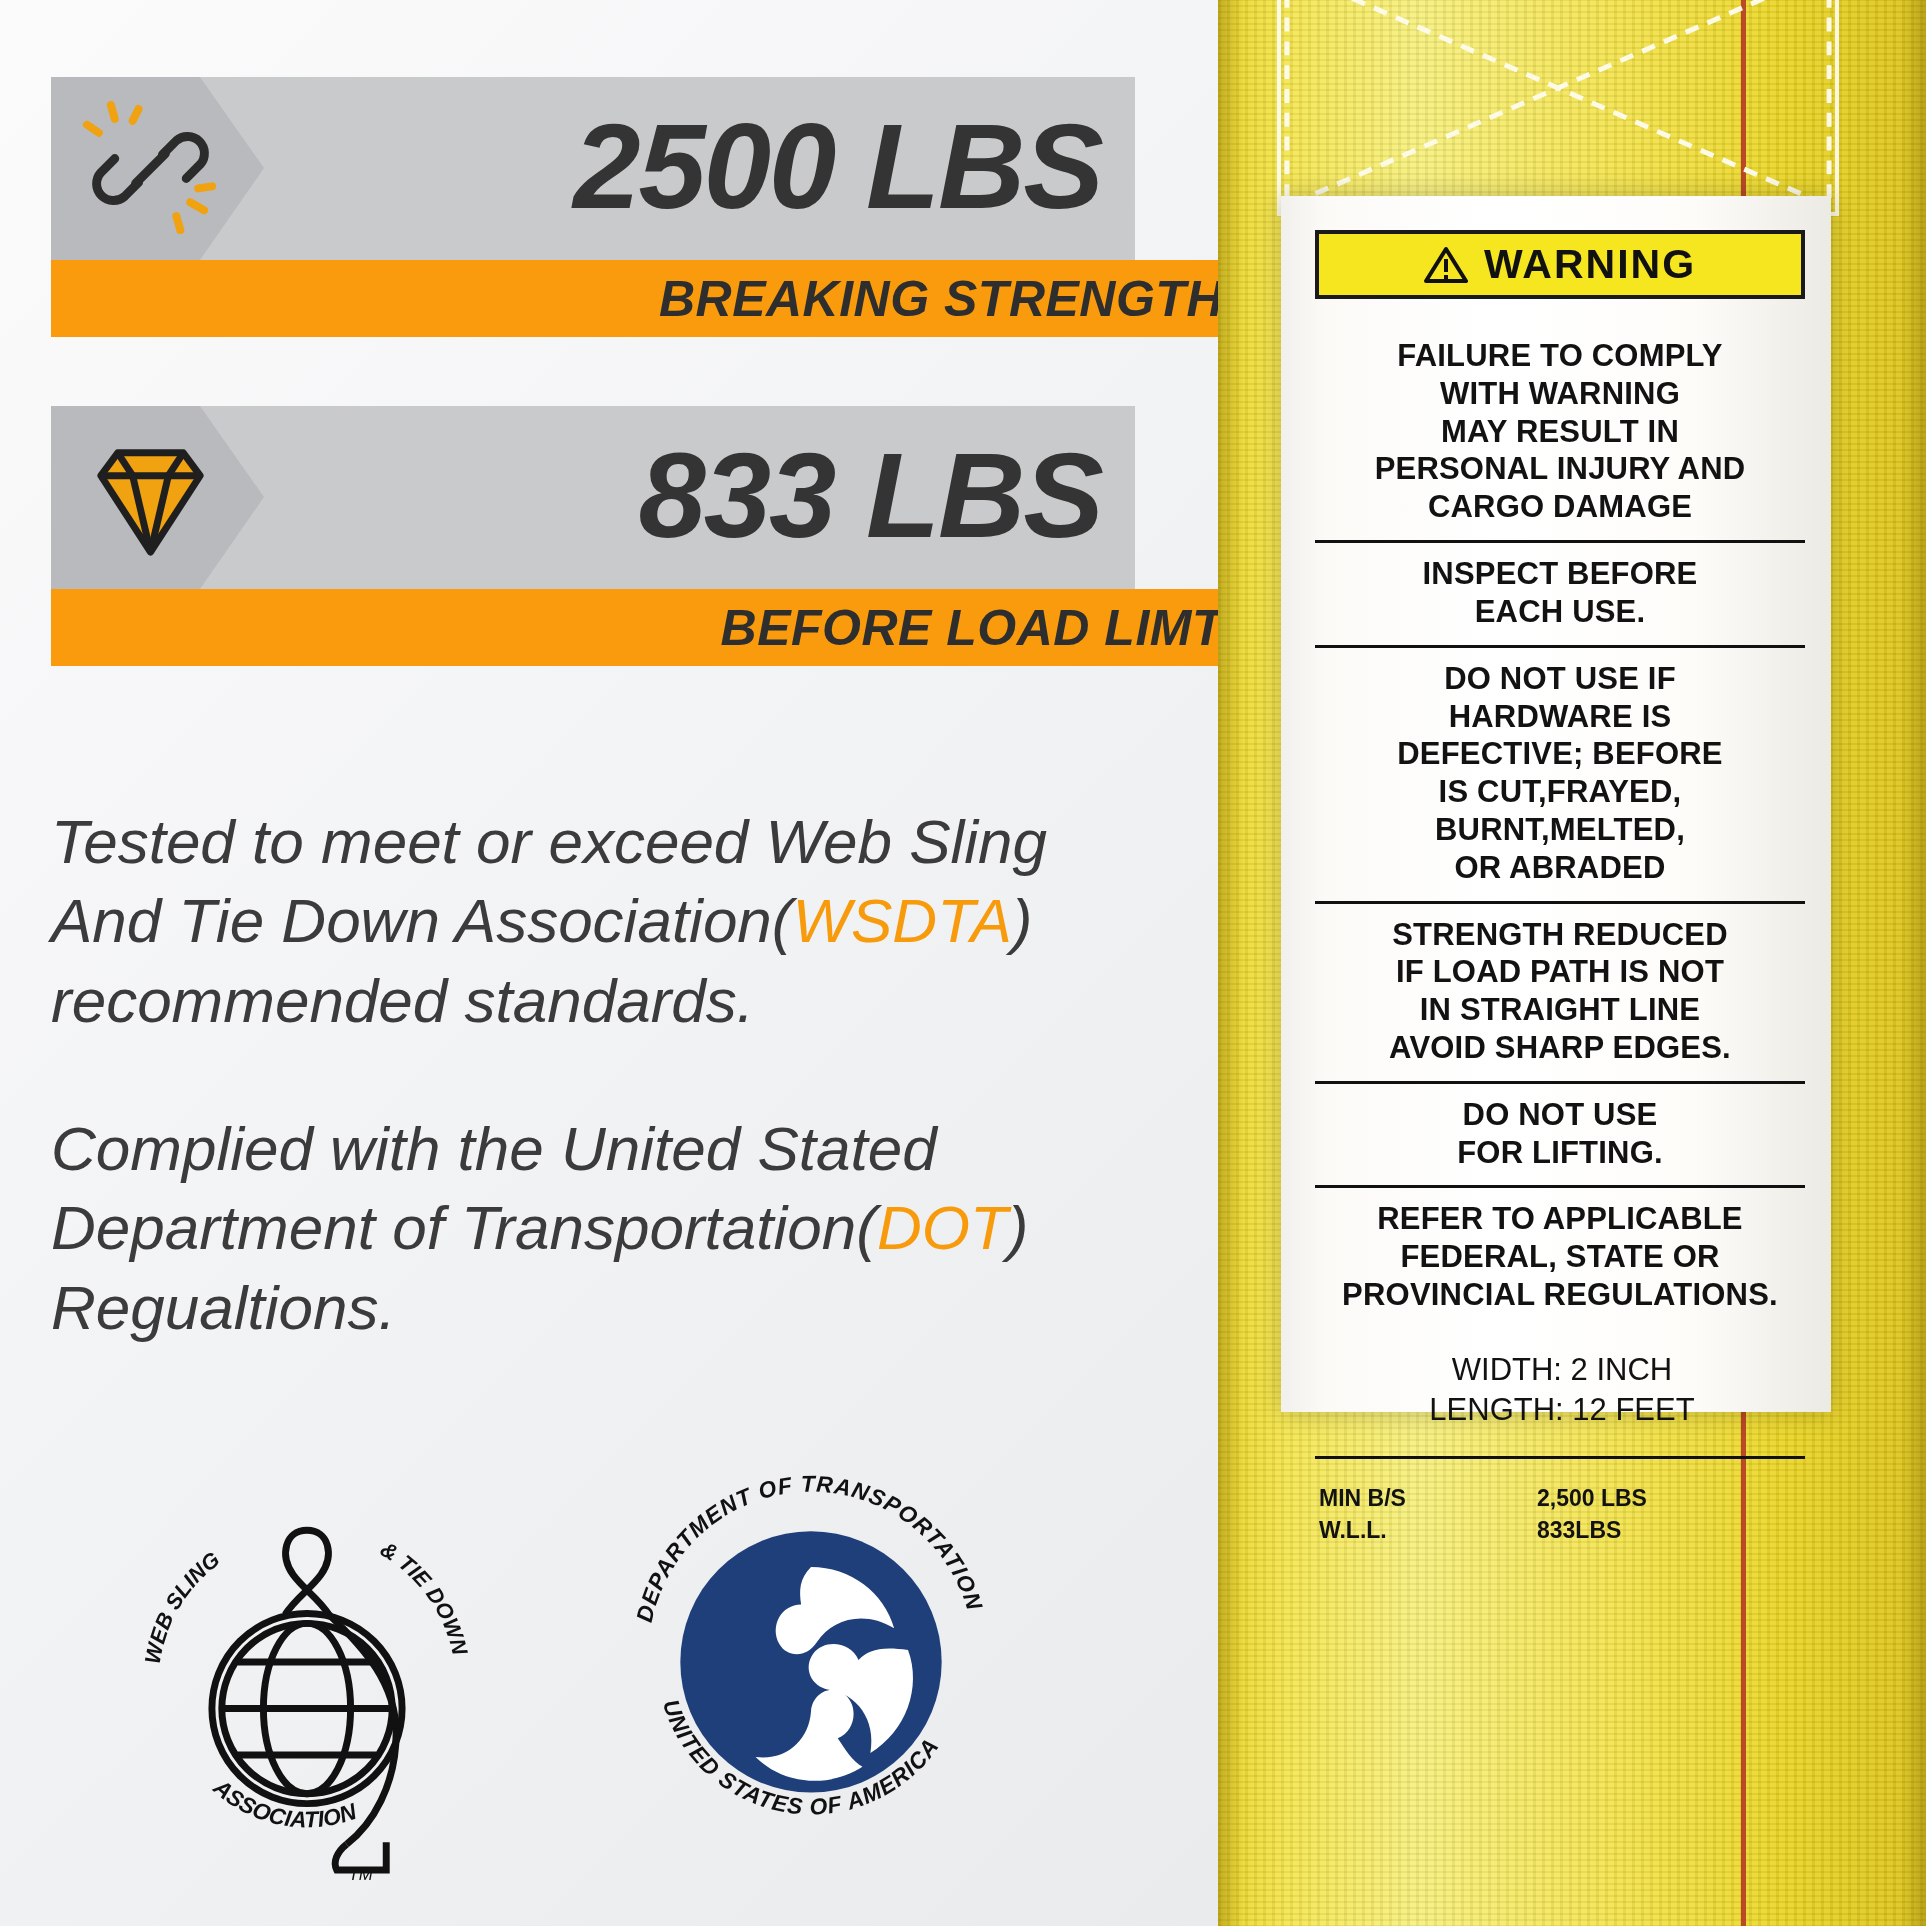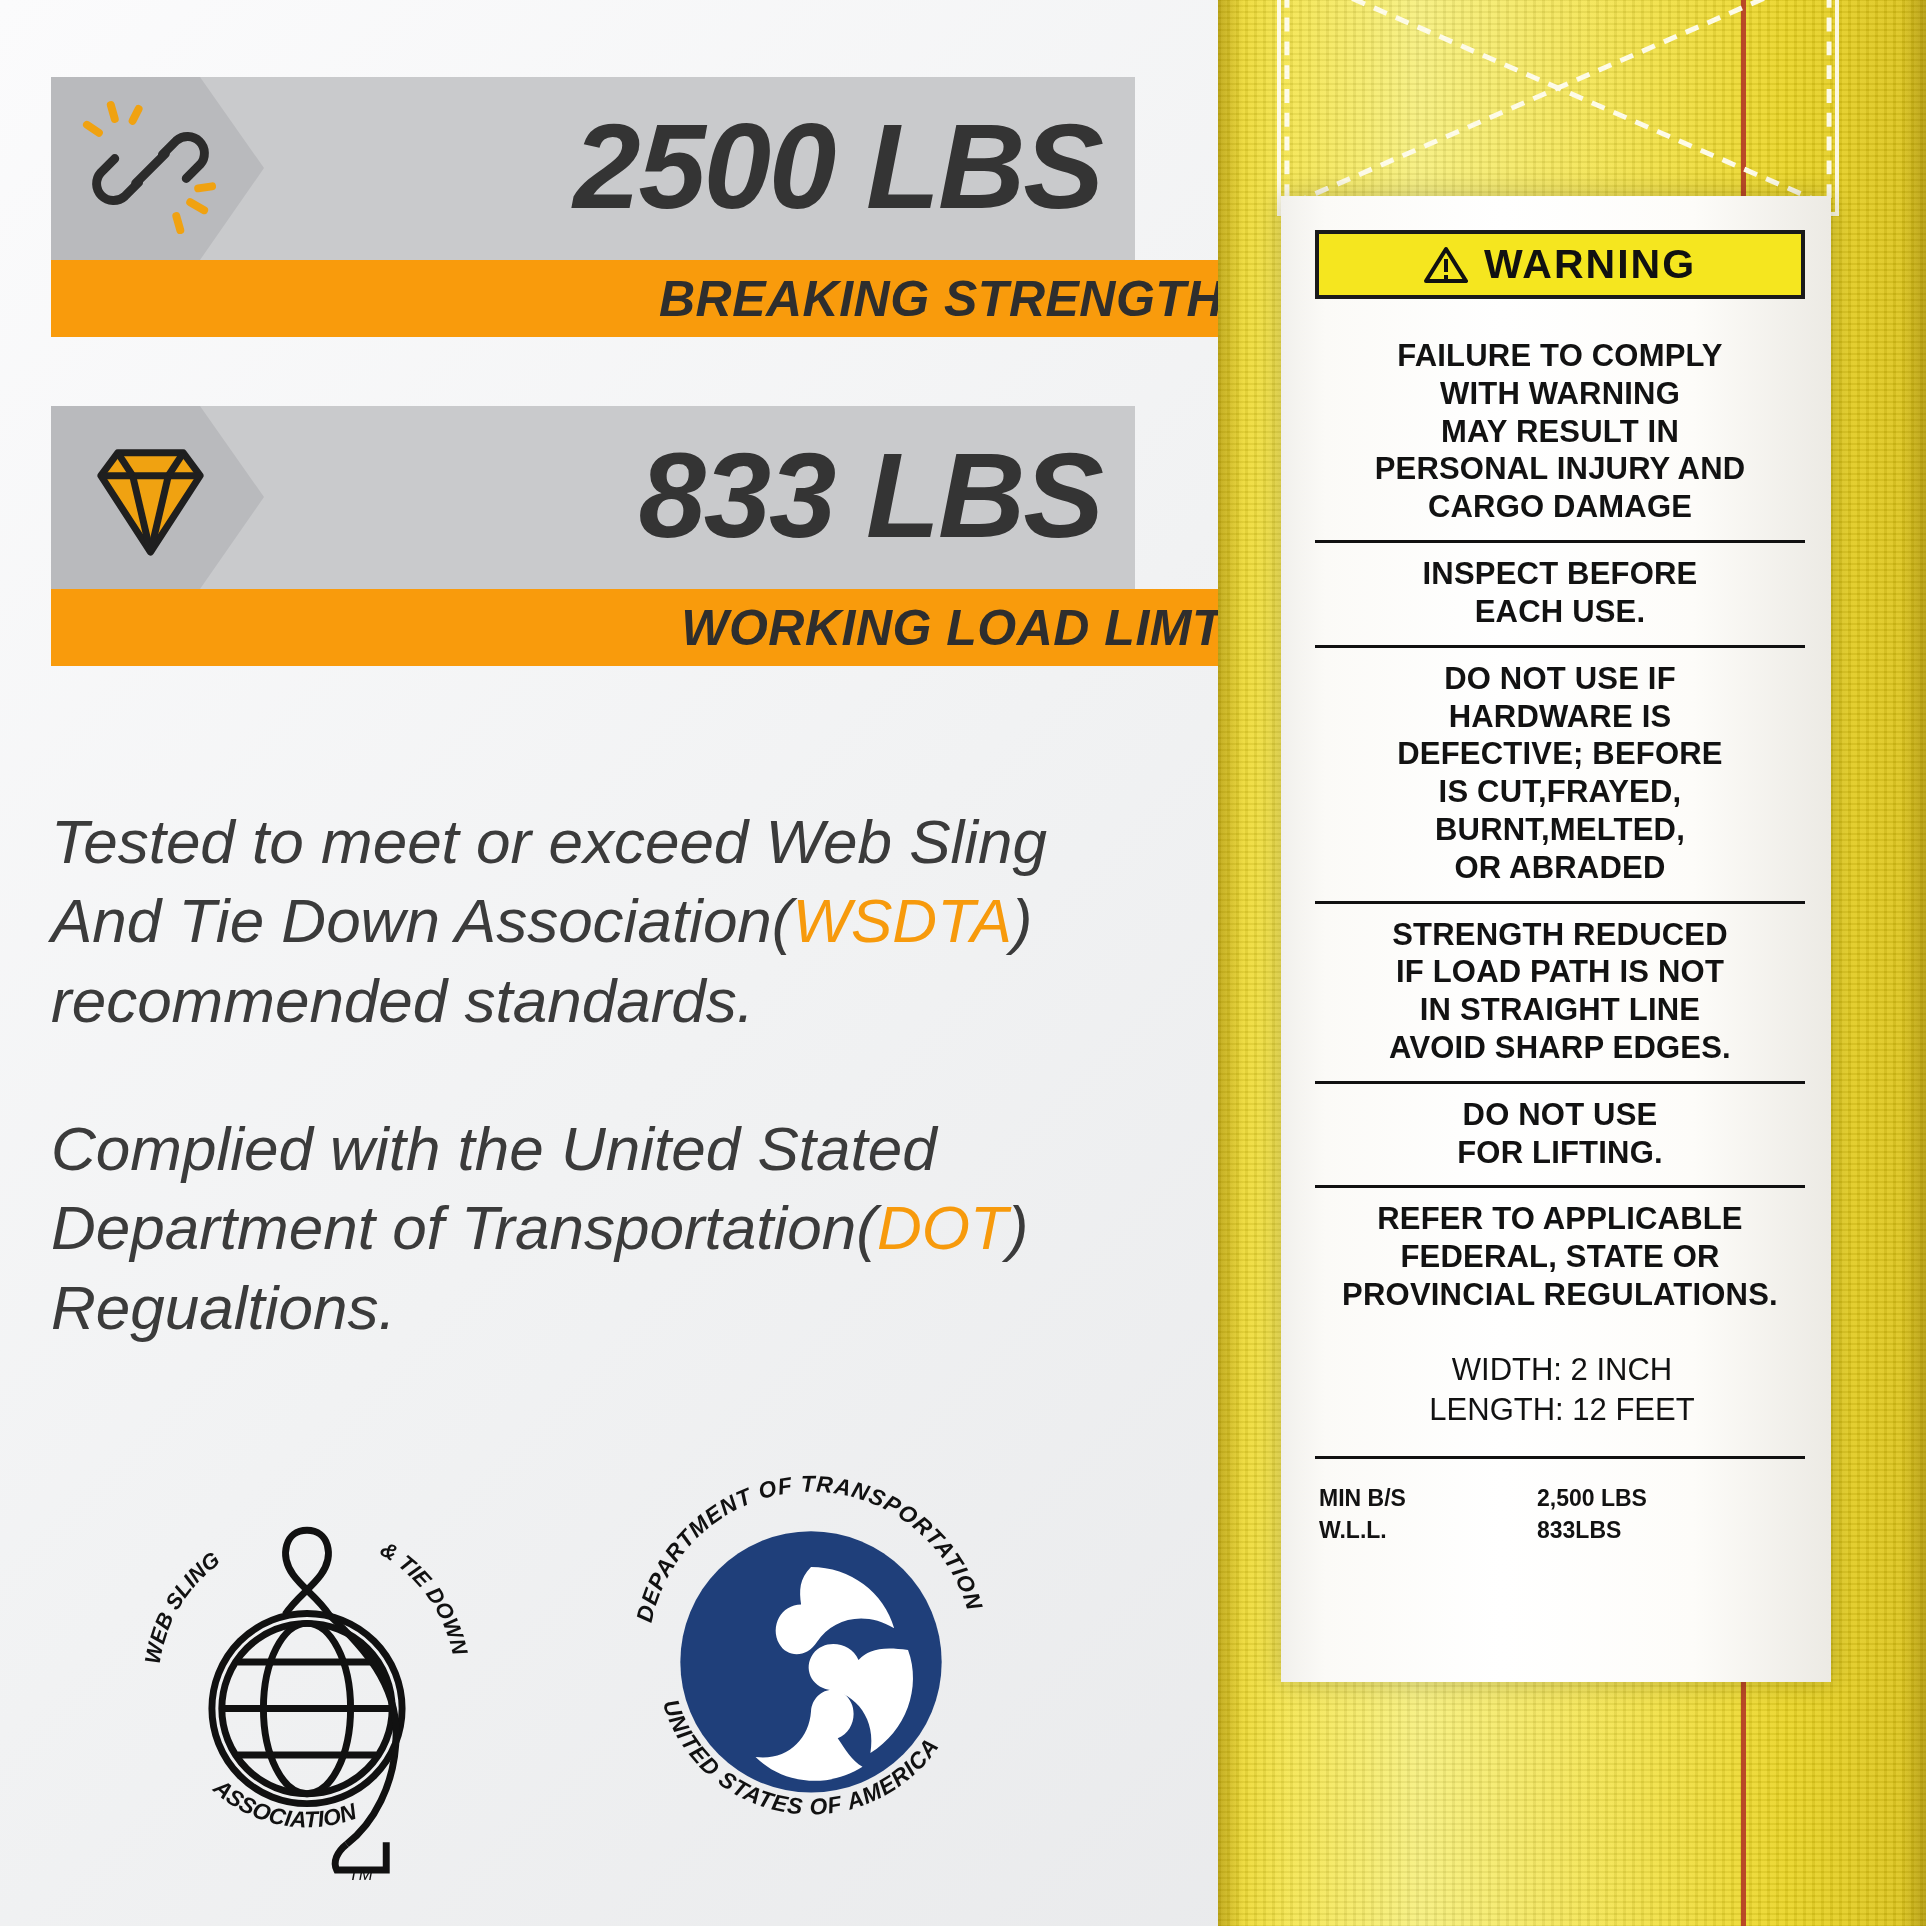--- a/index.html
+++ b/index.html
@@ -96,21 +96,21 @@
   .stitch-box{
     position:absolute;left:59px;top:-40px;width:554px;height:248px;
     border:4px solid rgba(255,255,255,.85);
   }
   .stitch-x1,.stitch-x2{
     position:absolute;left:0;top:0;width:100%;height:100%;
   }
 
   
   .label{
-    position:absolute;left:63px;top:196px;width:550px;height:1486px;
+    position:absolute;left:63px;top:196px;width:550px;height:1216px;
     background:linear-gradient(90deg,#f1f0ec 0%,#fbfaf7 8%,#ffffff 40%,#fdfcf9 75%,#eceae4 100%);
     box-shadow:0 0 24px rgba(0,0,0,.22);
     padding:0;
   }
   .label-inner{position:absolute;left:34px;right:26px;top:34px;}
 
   .warn-head{
     border:4px solid #1a1a1a;background:#f5e61f;
     height:61px;display:flex;align-items:center;justify-content:center;gap:16px;
     margin-bottom:26px;
@@ -186,21 +186,21 @@
               <line x1="52" y1="48" x2="70" y2="125"></line>
               <line x1="88" y1="48" x2="70" y2="125"></line>
               <line x1="37" y1="25" x2="52" y2="48"></line>
               <line x1="103" y1="25" x2="88" y2="48"></line>
             </g>
           </svg>
         </div>
         <div class="spec-value">833 LBS</div>
       </div>
       <div class="spec-orange">
-        <div class="lbl">WORKING LOAD LIMT</div>
+        <div class="lbl">BEFORE LOAD LIMT</div>
       </div>
     </div>
 
     <div class="body-text p2">
       <span>Complied with the United Stated Department of Transportation(</span><span class="hl">DOT</span><span>) Regualtions.</span>
     </div>
 
     <div class="body-text p1">
       <span>Tested to meet or exceed Web Sling And Tie Down Association(</span><span class="hl">WSDTA</span><span>) recommended standards.</span>
     </div>

